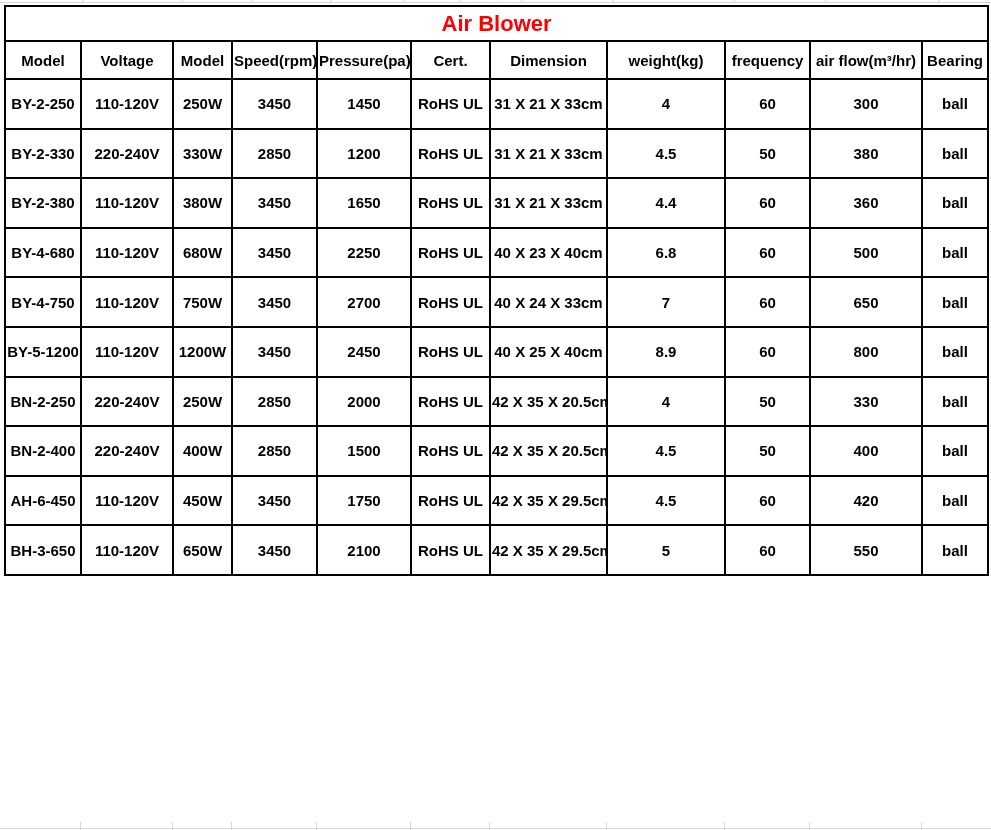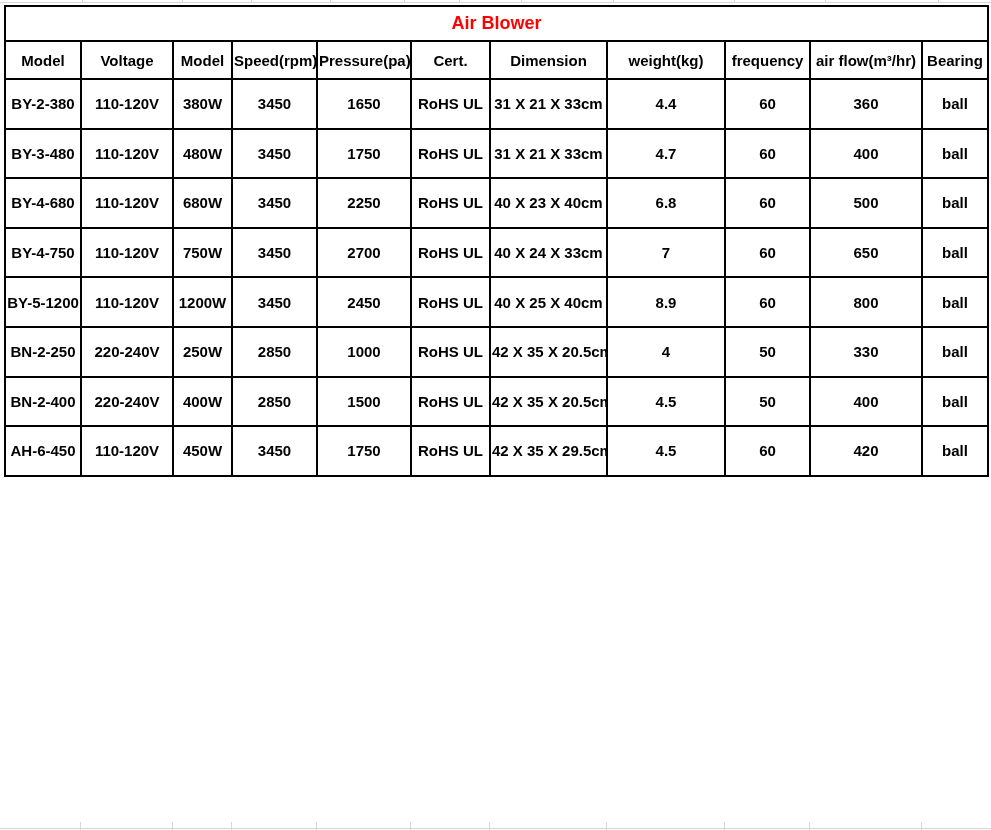--- a/index.html
+++ b/index.html
@@ -32,21 +32,21 @@
     vertical-align: middle;
     font-weight: bold;
     font-size: 15px;
     color: #000000;
     padding: 0 1px;
     overflow: hidden;
     white-space: nowrap;
   }
   tr.title-row { height: 35px; }
   tr.title-row td {
-    font-size: 18px;
+    font-size: 22px;
     letter-spacing: 0px;
   }
   thead tr.header-row { height: 38px; }
   tbody tr.data-row { height: 49.6px; }
 </style>
 </head>
 <body>
 
 <div class="sheet">
 
@@ -101,43 +101,56 @@
         <th>Cert.</th>
         <th>Dimension</th>
         <th>weight(kg)</th>
         <th>frequency</th>
         <th>air flow(m³/hr)</th>
         <th>Bearing</th>
       </tr>
     </thead>
     <tbody>
         <tr class="data-row">
+          <td>BY-2-250</td>
+          <td>110-120V</td>
+          <td>250W</td>
+          <td>3450</td>
+          <td>1450</td>
+          <td>RoHS UL</td>
+          <td>31 X 21 X 33cm</td>
+          <td>4</td>
+          <td>60</td>
+          <td>300</td>
+          <td>ball</td>
+        </tr>
+        <tr class="data-row">
+          <td>BY-2-330</td>
+          <td>220-240V</td>
+          <td>330W</td>
+          <td>2850</td>
+          <td>1200</td>
+          <td>RoHS UL</td>
+          <td>31 X 21 X 33cm</td>
+          <td>4.5</td>
+          <td>50</td>
+          <td>380</td>
+          <td>ball</td>
+        </tr>
+        <tr class="data-row">
           <td>BY-2-380</td>
           <td>110-120V</td>
           <td>380W</td>
           <td>3450</td>
           <td>1650</td>
           <td>RoHS UL</td>
           <td>31 X 21 X 33cm</td>
           <td>4.4</td>
           <td>60</td>
           <td>360</td>
-          <td>ball</td>
-        </tr>
-        <tr class="data-row">
-          <td>BY-3-480</td>
-          <td>110-120V</td>
-          <td>480W</td>
-          <td>3450</td>
-          <td>1750</td>
-          <td>RoHS UL</td>
-          <td>31 X 21 X 33cm</td>
-          <td>4.7</td>
-          <td>60</td>
-          <td>400</td>
           <td>ball</td>
         </tr>
         <tr class="data-row">
           <td>BY-4-680</td>
           <td>110-120V</td>
           <td>680W</td>
           <td>3450</td>
           <td>2250</td>
           <td>RoHS UL</td>
           <td>40 X 23 X 40cm</td>
@@ -170,21 +183,21 @@
           <td>8.9</td>
           <td>60</td>
           <td>800</td>
           <td>ball</td>
         </tr>
         <tr class="data-row">
           <td>BN-2-250</td>
           <td>220-240V</td>
           <td>250W</td>
           <td>2850</td>
-          <td>1000</td>
+          <td>2000</td>
           <td>RoHS UL</td>
           <td>42 X 35 X 20.5cm</td>
           <td>4</td>
           <td>50</td>
           <td>330</td>
           <td>ball</td>
         </tr>
         <tr class="data-row">
           <td>BN-2-400</td>
           <td>220-240V</td>
@@ -204,15 +217,28 @@
           <td>450W</td>
           <td>3450</td>
           <td>1750</td>
           <td>RoHS UL</td>
           <td>42 X 35 X 29.5cm</td>
           <td>4.5</td>
           <td>60</td>
           <td>420</td>
           <td>ball</td>
         </tr>
+        <tr class="data-row">
+          <td>BH-3-650</td>
+          <td>110-120V</td>
+          <td>650W</td>
+          <td>3450</td>
+          <td>2100</td>
+          <td>RoHS UL</td>
+          <td>42 X 35 X 29.5cm</td>
+          <td>5</td>
+          <td>60</td>
+          <td>550</td>
+          <td>ball</td>
+        </tr>
       </tbody>
   </table>
 </div>
 
 </body></html>

